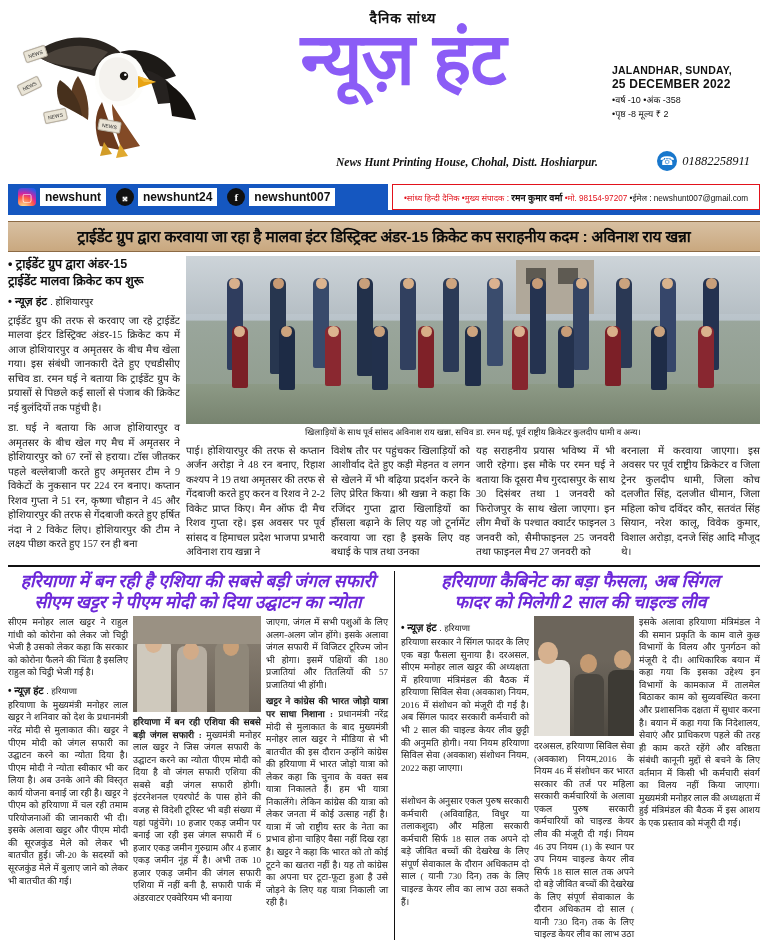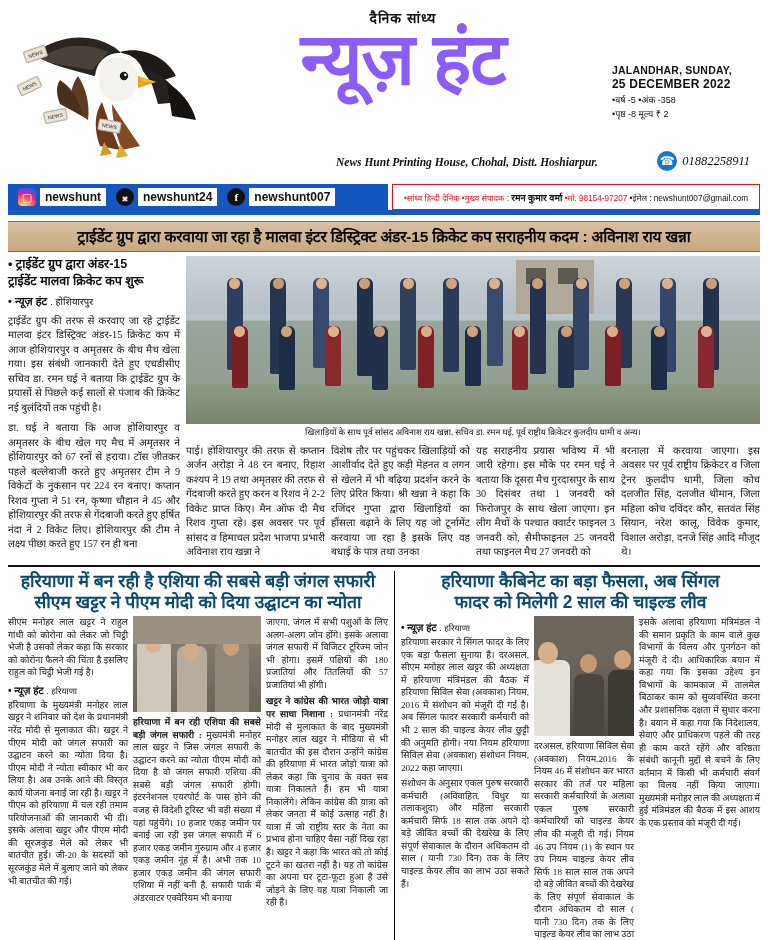--- a/index.html
+++ b/index.html
@@ -77,21 +77,21 @@
   .tp-head{width:11px;height:11px;border-radius:50%;margin:0 auto;}
   .bldg{position:absolute;background:#a9a397;}
 
   
   .mid-rule{border-top:2px solid #111;margin-top:5px;}
 
   
   .two-col{display:flex;margin-top:4px;}
   .story-left{width:380px;padding-right:6px;border-right:1.5px solid #111;}
   .story-right{flex:1;padding-left:6px;}
-  .sec-head{font-family:"Liberation Sans",sans-serif;font-weight:bold;font-size:17.5px;line-height:1.18;text-align:center;color:#0c4a6e;}
+  .sec-head{font-family:"Liberation Sans",sans-serif;font-weight:bold;font-size:17.5px;line-height:1.18;text-align:center;color:#6d28d9;font-style:italic;}
   .sec-head .l2{display:block;}
   .story-grid{display:flex;gap:5px;margin-top:4px;}
   .story-grid > div{flex:1;}
   .p2{font-size:9.1px;line-height:1.38;text-align:justify;color:#1a1a1a;}
   .p2 .sh{font-weight:bold;}
   .byline2{font-family:"Liberation Sans",sans-serif;font-size:10px;font-weight:bold;margin:4px 0 2px 0;}
   .byline2 .loc{font-weight:normal;font-size:8.6px;}
 
   
   .meetphoto{height:96px;background:linear-gradient(#8e8477,#6b6358);position:relative;overflow:hidden;}
@@ -135,21 +135,21 @@
     <div class="masthead-center">
       <div class="pre-title">दैनिक सांध्य</div>
       <div class="logo-main">न्यूज़ हंट</div>
     </div>
 
     <div class="pub-line">News Hunt Printing House, Chohal, Distt. Hoshiarpur.</div>
 
     <div class="dateblock">
       <div class="dl1">JALANDHAR, SUNDAY,</div>
       <div class="dl2">25 DECEMBER 2022</div>
-      <div class="dl3">•वर्ष -5  •अंक -358</div>
+      <div class="dl3">•वर्ष -10  •अंक -358</div>
       <div class="dl4">•पृष्ठ -8 मूल्य ₹ 2</div>
     </div>
 
     <div class="phone-wrap">
       <span class="phone-circle">☎</span>
       <span class="phone-num">01882258911</span>
     </div>
   </div>
 
   <div class="socialbar">
@@ -346,21 +346,21 @@
         <span>हरियाणा कैबिनेट का बड़ा फैसला, अब सिंगल</span>
         <span class="l2">फादर को मिलेगी 2 साल की चाइल्ड लीव</span>
       </div>
       <div class="story-grid">
         <div style="flex:0 0 128px;">
           <div class="byline2">
             <span>• न्यूज़ हंट</span>
             <span class="loc">. हरियाणा</span>
           </div>
           <div class="p2">हरियाणा सरकार ने सिंगल फादर के लिए एक बड़ा फैसला सुनाया है। दरअसल, सीएम मनोहर लाल खट्टर की अध्यक्षता में हरियाणा मंत्रिमंडल की बैठक में हरियाणा सिविल सेवा (अवकाश) नियम, 2016 में संशोधन को मंजूरी दी गई है। अब सिंगल फादर सरकारी कर्मचारी को भी 2 साल की चाइल्ड केयर लीव छुट्टी की अनुमति होगी। नया नियम हरियाणा सिविल सेवा (अवकाश) संशोधन नियम, 2022 कहा जाएगा।</div>
-          <div class="p2" style="margin-top:3px;">संशोधन के अनुसार एकल पुरुष सरकारी कर्मचारी (अविवाहित, विधुर या तलाकशुदा) और महिला सरकारी कर्मचारी सिर्फ 18 साल तक अपने दो बड़े जीवित बच्चों की देखरेख के लिए संपूर्ण सेवाकाल के दौरान अधिकतम दो साल ( यानी 730 दिन) तक के लिए चाइल्ड केयर लीव का लाभ उठा सकते हैं।</div>
+          <div class="p2" style="margin-top:21px;">संशोधन के अनुसार एकल पुरुष सरकारी कर्मचारी (अविवाहित, विधुर या तलाकशुदा) और महिला सरकारी कर्मचारी सिर्फ 18 साल तक अपने दो बड़े जीवित बच्चों की देखरेख के लिए संपूर्ण सेवाकाल के दौरान अधिकतम दो साल ( यानी 730 दिन) तक के लिए चाइल्ड केयर लीव का लाभ उठा सकते हैं।</div>
         </div>
         <div style="flex:0 0 100px;">
           <div class="cabphoto">
             <div style="position:absolute;left:0;top:0;right:0;height:44px;background:#6c655b;"></div>
             <div class="mp-fig" style="left:-4px;width:40px;height:76px;background:#e4e1da;"></div>
             <div class="mp-head" style="left:4px;top:26px;width:20px;height:22px;background:#d6b18f;"></div>
             <div class="mp-fig" style="left:40px;width:30px;height:62px;background:#4b4740;"></div>
             <div class="mp-head" style="left:46px;top:38px;width:17px;height:19px;background:#c49a72;"></div>
             <div class="mp-fig" style="left:74px;width:30px;height:66px;background:#3d3a34;"></div>
             <div class="mp-head" style="left:80px;top:34px;width:17px;height:19px;background:#cba47e;"></div>

